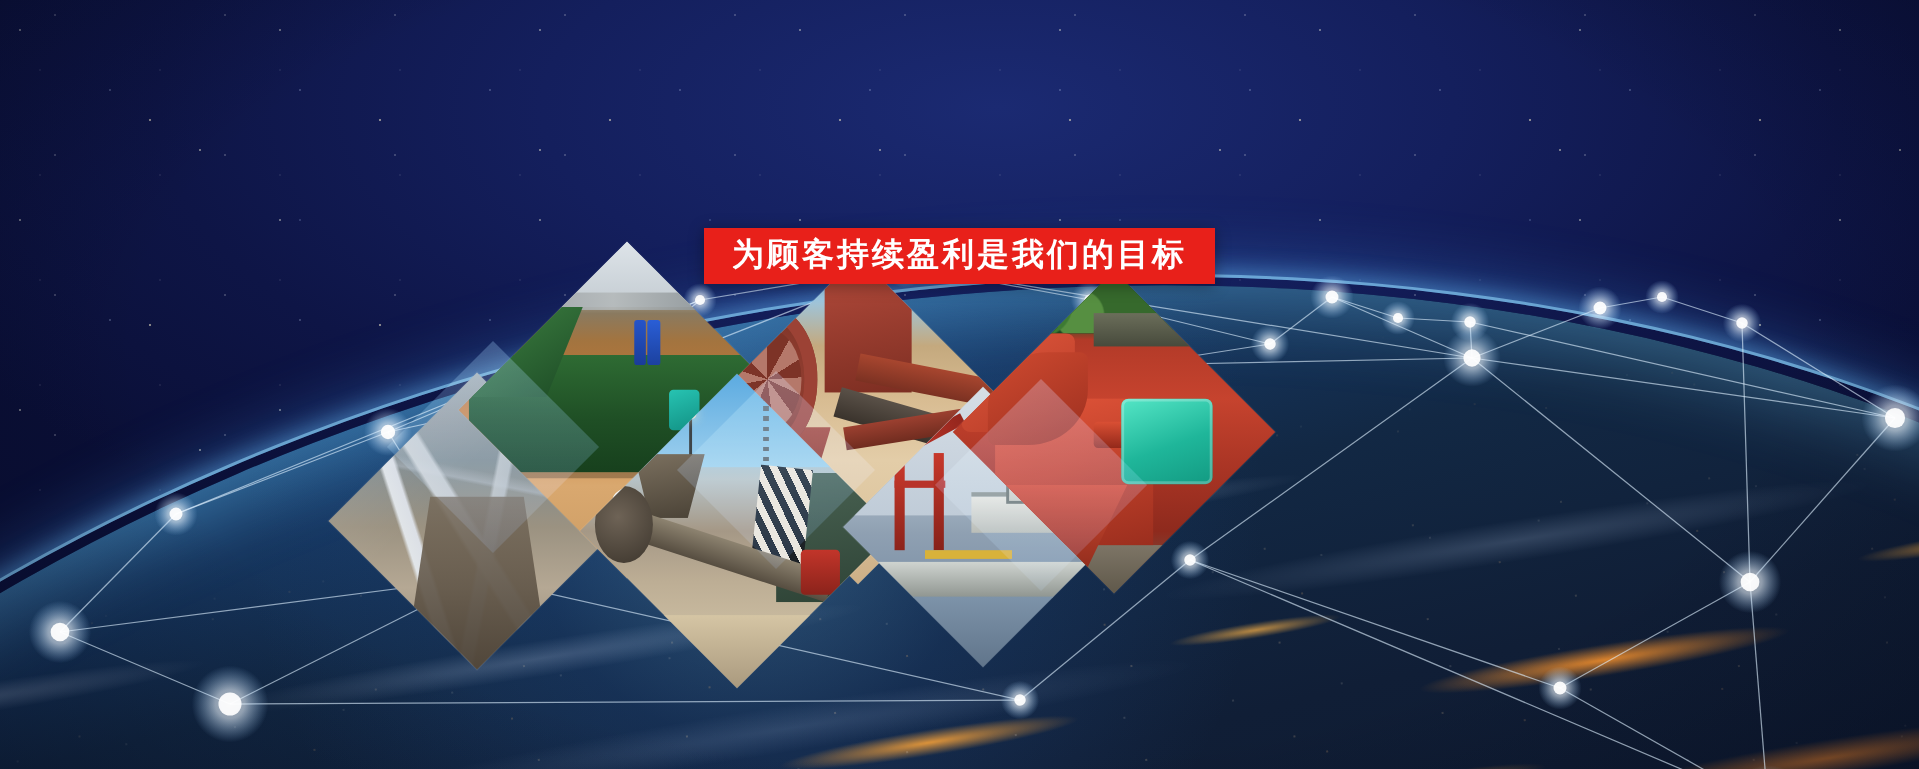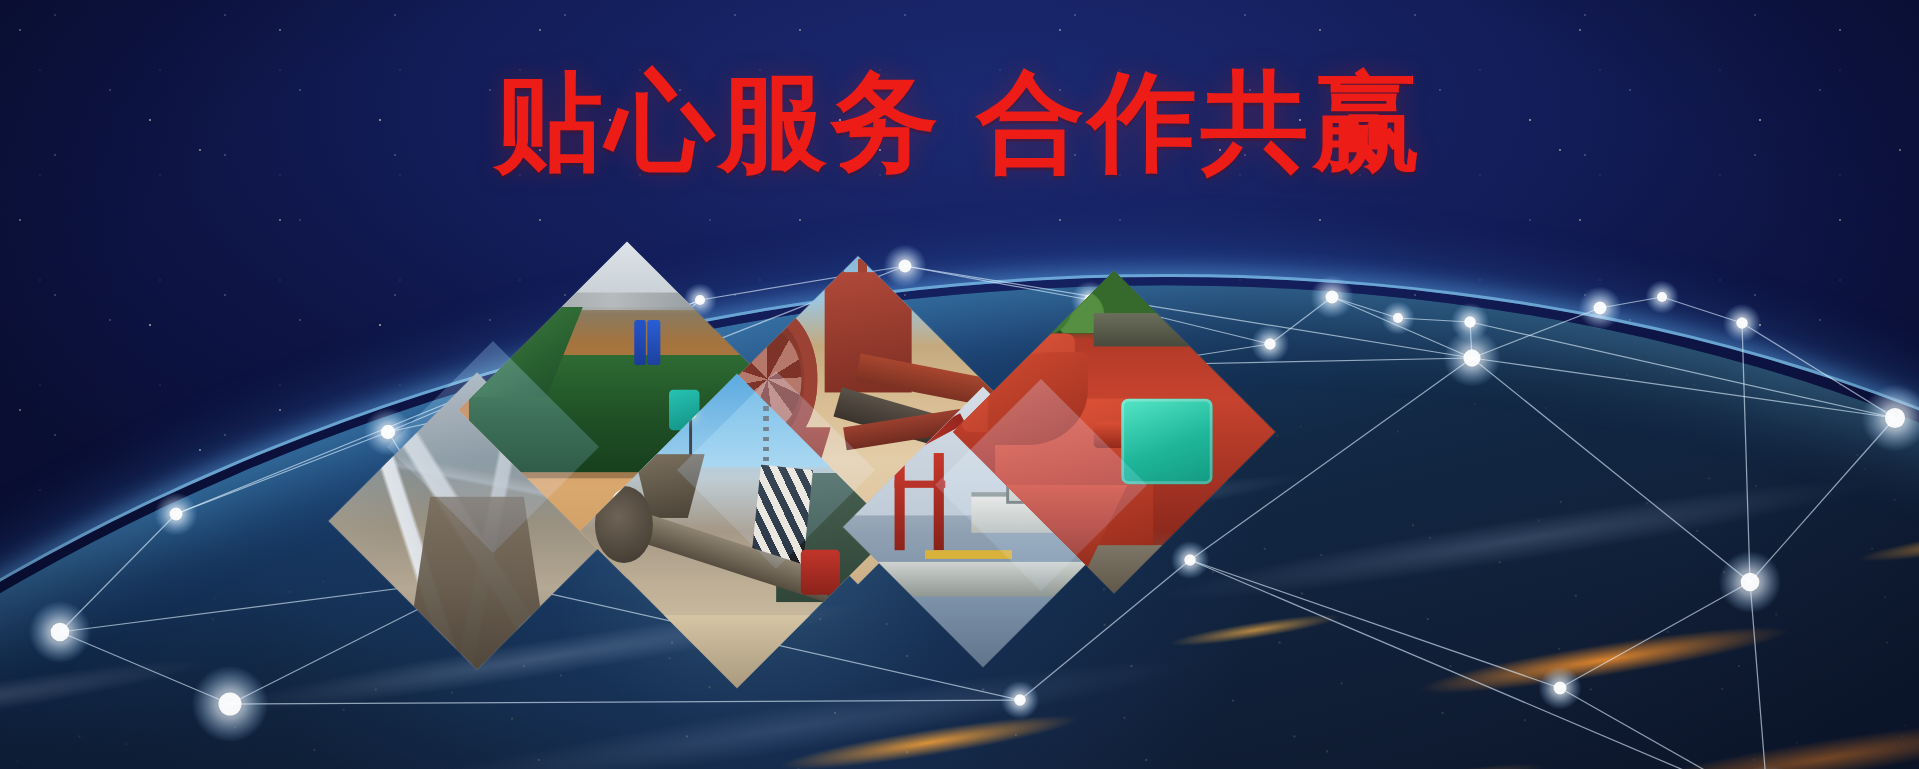--- a/index.html
+++ b/index.html
@@ -589,16 +589,18 @@
         <span class="ws ws-shaft"></span>
         <span class="ws ws-gear"></span>
       </div>
     </div>
 
     <div class="wedge" style="left:418px; top:372px; width:150px; height:150px;"></div>
     <div class="wedge" style="left:706px; top:400px; width:140px; height:140px;"></div>
     <div class="wedge" style="left:966px; top:410px; width:150px; height:150px;"></div>
   </div>
 
-  <div class="headline">贴心服务 合作共赢</div>
-
+
+  <div class="sub-wrap">
+    <span class="subtitle">为顾客持续盈利是我们的目标</span>
+  </div>
 
 </div>
 
 </body></html>

